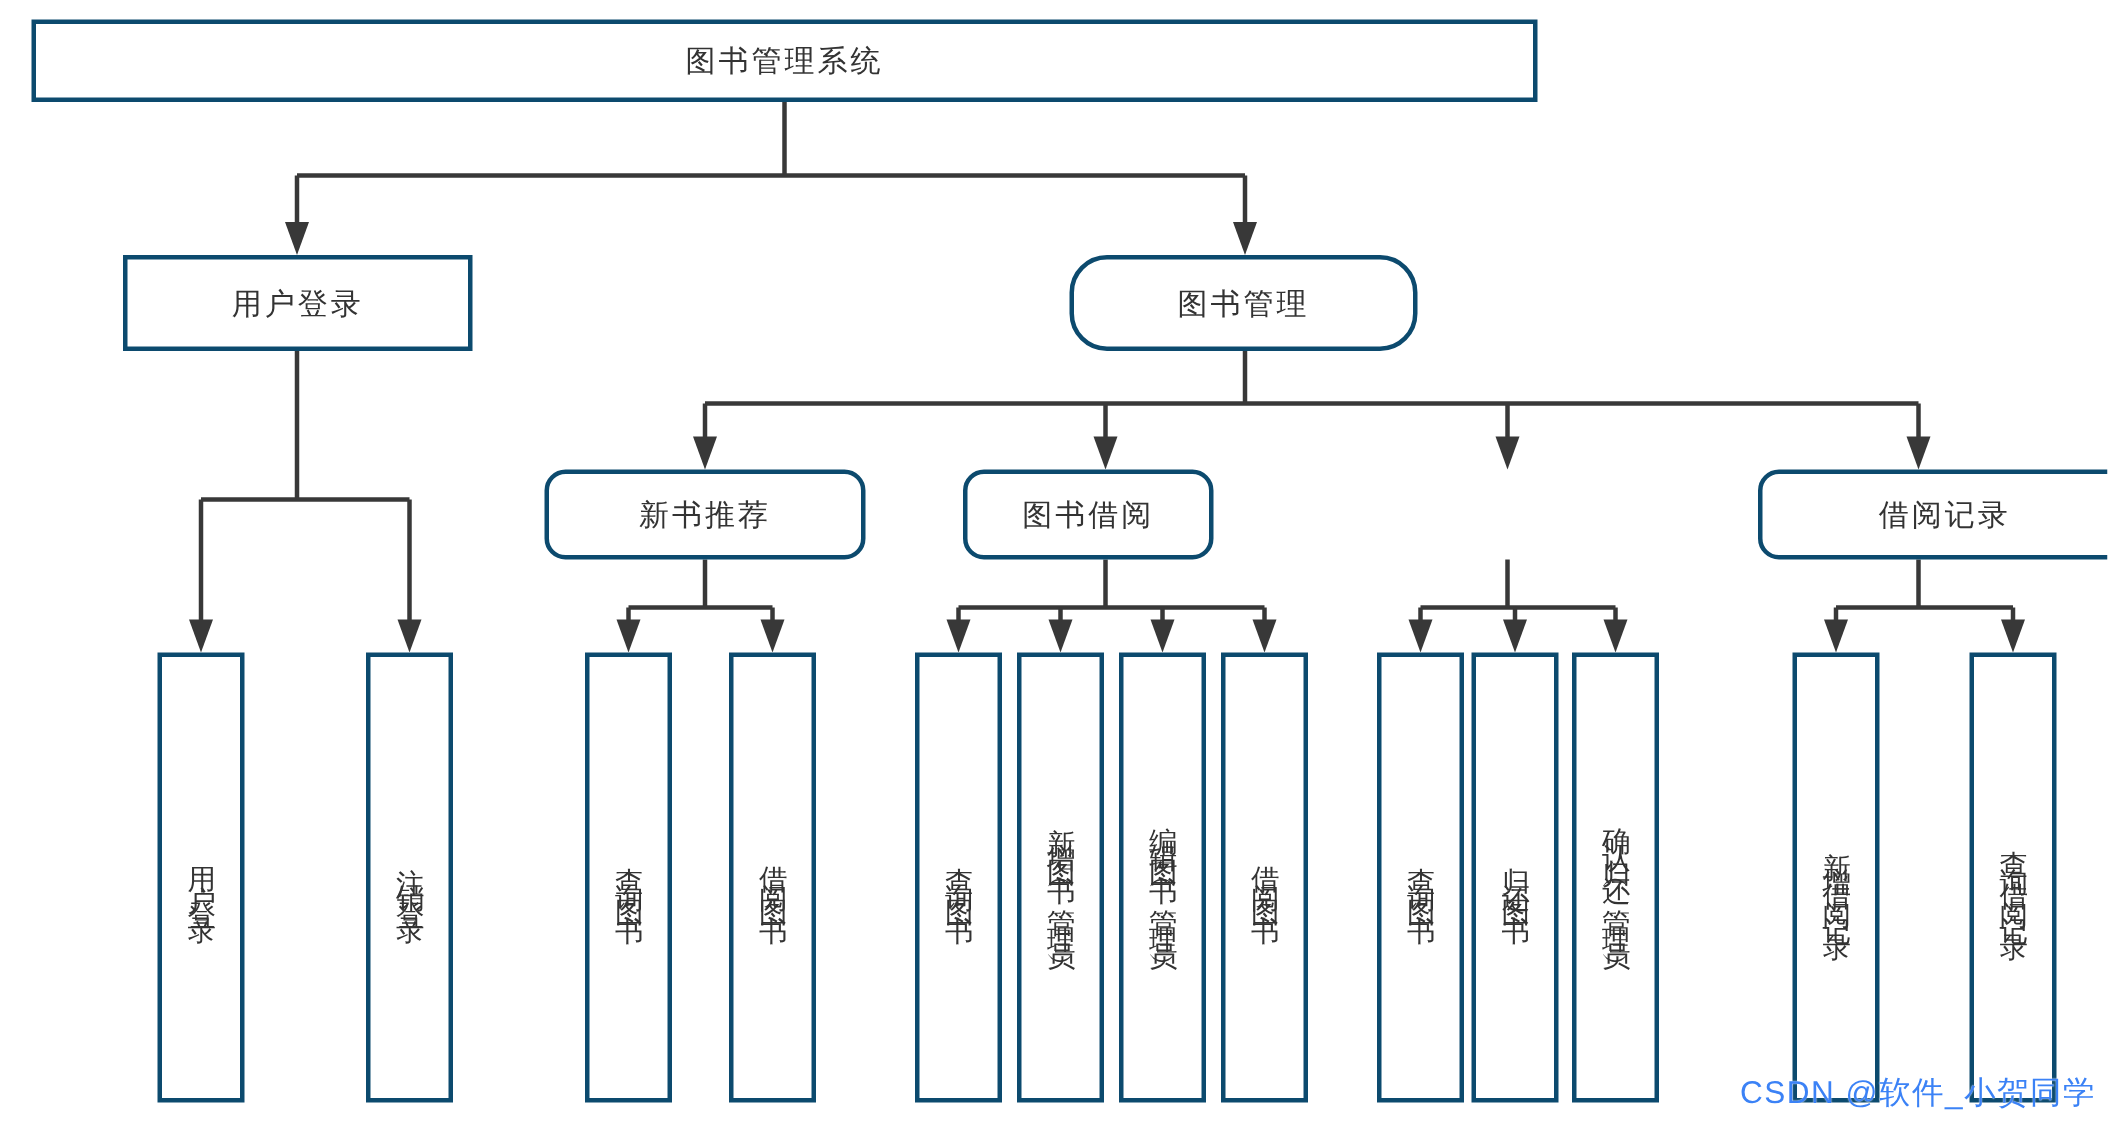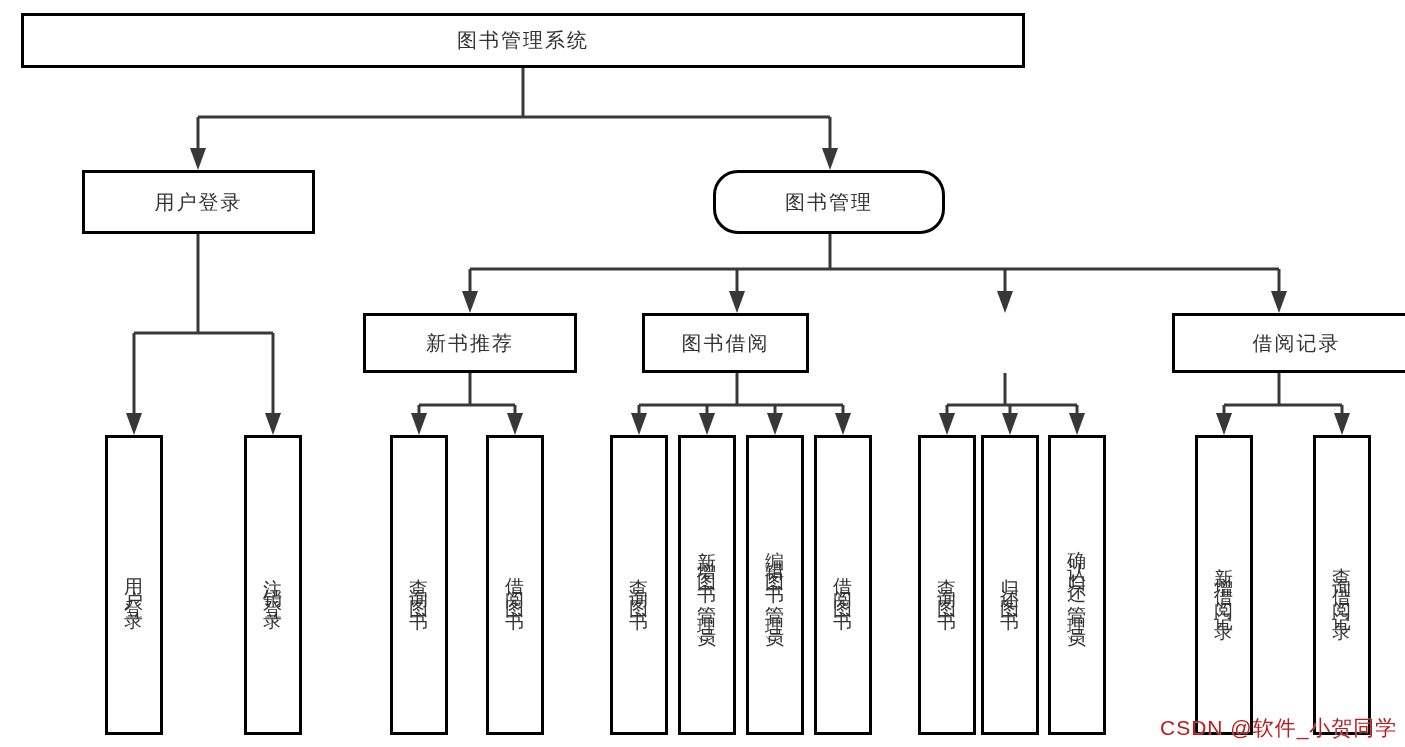--- a/index.html
+++ b/index.html
@@ -18,36 +18,36 @@
   }
   .connectors {
     position: absolute;
     left: 0; top: 0;
     width: 1405px;
     height: 747px;
   }
   .box {
     position: absolute;
     box-sizing: border-box;
-    border: 3px solid #000000;
+    border: 3px solid #0c4a6e;
     background: #ffffff;
     display: flex;
     align-items: center;
     justify-content: center;
     font-size: 20px;
     letter-spacing: 2px;
     white-space: nowrap;
   }
   
   .root-box   { left: 21px;  top: 13px;  width: 1004px; height: 55px; }
   
   .l2-user    { left: 82px;  top: 170px; width: 233px;  height: 64px; }
   .l2-book    { left: 713px; top: 170px; width: 232px;  height: 64px; border-radius: 25px; }
   
-  .l3 { top: 313px; height: 60px; }
+  .l3 { top: 313px; height: 60px; border-radius: 14px; }
   .l3-recommend { left: 363px;  width: 214px; }
   .l3-borrow    { left: 632px;  width: 167px; margin-left: 10px; }
   .l3-current   { left: 900px;  width: 210px; }
   .l3-records   { left: 1172px; width: 249px; }
   
   .leaf { top: 435px; width: 58px; height: 300px; }
   .vtext {
     writing-mode: vertical-rl;
     text-orientation: mixed;
     font-size: 19px;
@@ -66,21 +66,21 @@
   .leaf-d1 { left: 918px; }
   .leaf-d2 { left: 981px; }
   .leaf-d3 { left: 1048px; }
   .leaf-e1 { left: 1195px; }
   .leaf-e2 { left: 1313px; }
   .watermark {
     position: absolute;
     left: 1160px;
     top: 714px;
     font-size: 21px;
-    color: #b91c1c;
+    color: #3b82f6;
     text-shadow: 0 0 1px #ffffff;
     letter-spacing: 1px;
     z-index: 5;
     white-space: nowrap;
   }
 </style>
 </head>
 <body>
 
 <div class="canvas">

